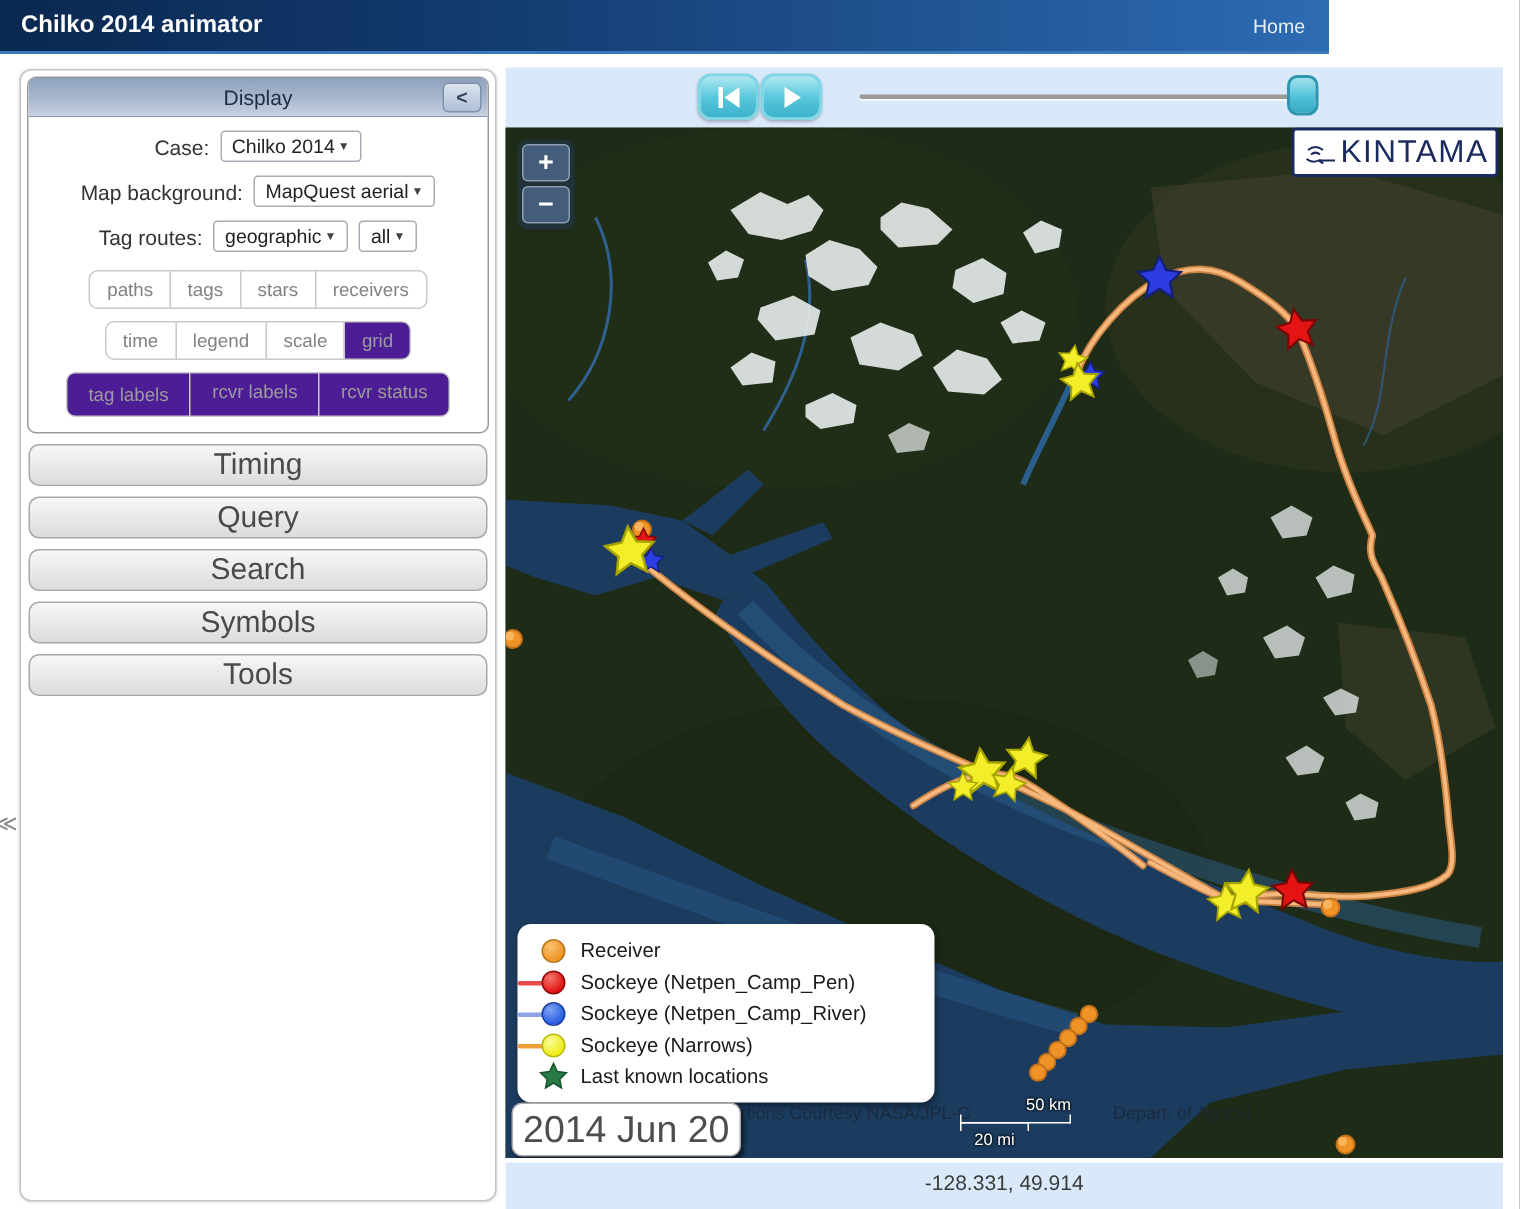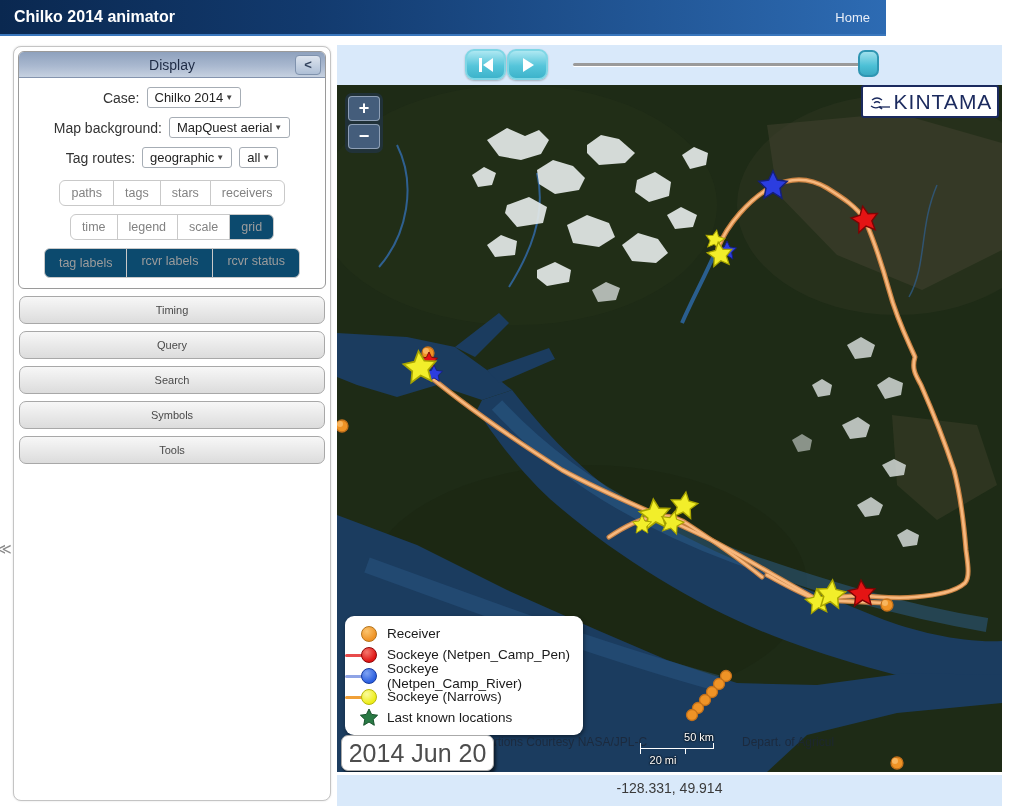--- a/index.html
+++ b/index.html
@@ -27,24 +27,24 @@
     color:#33435e; font-size:13px; font-weight:bold; text-align:center; line-height:18px; cursor:pointer; }
   .form-row { display:flex; justify-content:center; align-items:center; gap:7px; margin-top:9px; font-size:14px; color:#333; }
   .sel { display:inline-flex; align-items:center; gap:2px; border:1px solid #a6adb5; border-radius:3px;
     background:#fff; padding:2px 7px; font-size:13px; color:#222; cursor:pointer; white-space:nowrap; }
   .sel .arr { font-size:8px; color:#444; }
   .btn-row { display:flex; justify-content:center; margin-top:8px; }
   .tbtn { padding:5px 11px; border:1px solid #c9c9c9; margin-left:-1px; font-size:12.5px; color:#828282;
     background:#fff; cursor:pointer; white-space:nowrap; }
   .tbtn.first { border-radius:6px 0 0 6px; margin-left:0; }
   .tbtn.last  { border-radius:0 6px 6px 0; }
-  .tbtn.off { background:#0c4a6e; color:#9c9c9c; }
+  .tbtn.off { background:#4c1d95; color:#9c9c9c; }
   .acc { height:28px; margin:7px 5px; background:linear-gradient(#f7f7f7,#dcdcdc);
     border:1px solid #a8a8a8; border-radius:7px; display:flex; align-items:center; justify-content:center;
-    font-size:11px; color:#4a4a4a; cursor:pointer; }
+    font-size:20px; color:#4a4a4a; cursor:pointer; }
 
   
   #controls-strip { position:absolute; left:337px; top:45px; width:665px; height:40px; background:#d9e9fa; }
   .pbtn { position:absolute; top:4px; width:41px; height:31px; border-radius:9px; cursor:pointer;
     background:linear-gradient(#aee8f2 0%,#55c5da 55%,#3db3cb 100%);
     border:2px solid #7fd6e5; box-shadow:0 1px 2px rgba(0,0,0,.25); display:flex; align-items:center; justify-content:center; }
   #btn-skip { left:128px; }
   #btn-play { left:170px; }
   #slider-track { position:absolute; left:236px; top:18px; width:306px; height:3px;
     background:#9a9a9a; border-radius:2px; box-shadow:0 1px 0 #fff; cursor:pointer; }
@@ -57,21 +57,21 @@
   #zoom-panel { position:absolute; left:8px; top:8px; width:38px; height:60px;
     background:rgba(35,55,85,.55); border-radius:7px; padding:3px; }
   .zbtn { width:32px; height:25px; margin-bottom:3px; background:rgba(80,108,145,.75);
     border:1px solid rgba(215,225,240,.5); border-radius:4px; color:#fff; font-size:18px; font-weight:bold;
     text-align:center; line-height:23px; cursor:pointer; }
 
   #kintama-logo { position:absolute; right:3px; top:0; width:138px; height:33px; background:#ffffff;
     border:2px solid #1b2a5e; border-radius:3px; display:flex; align-items:center; justify-content:center; gap:2px; }
   #kintama-logo .ltext { color:#1b2a5e; font-size:21px; letter-spacing:1px; font-weight:500; }
 
-  #legend { position:absolute; left:8px; bottom:37px; width:238px; background:#ffffff; border-radius:9px;
+  #legend { position:absolute; left:8px; bottom:37px; width:278px; background:#ffffff; border-radius:9px;
     padding:7px 10px 7px 12px; box-shadow:1px 2px 4px rgba(0,0,0,.45); }
   .lrow { position:relative; display:flex; align-items:center; height:21px; font-size:13.5px; color:#1a1a1a; }
   .lswatch { position:relative; width:30px; height:18px; flex:0 0 30px; }
   .lline { position:absolute; left:-12px; top:8px; width:30px; height:3px; border-radius:2px; }
   .lcircle { position:absolute; left:4px; top:1px; width:16px; height:16px; border-radius:50%; }
   .c-orange { background:radial-gradient(circle at 35% 30%, #fbc46e, #ef9326 70%); border:1px solid #b5741a; }
   .c-red    { background:radial-gradient(circle at 35% 30%, #f4776d, #e01414 70%); border:1px solid #8f0606; }
   .c-blue   { background:radial-gradient(circle at 35% 30%, #7fa3f2, #2b5fe0 70%); border:1px solid #153a9e; }
   .c-yellow { background:radial-gradient(circle at 35% 30%, #fbfb9e, #eded18 70%); border:1px solid #b8b80a; }
   .l-red    { background:#e84b4b; }

